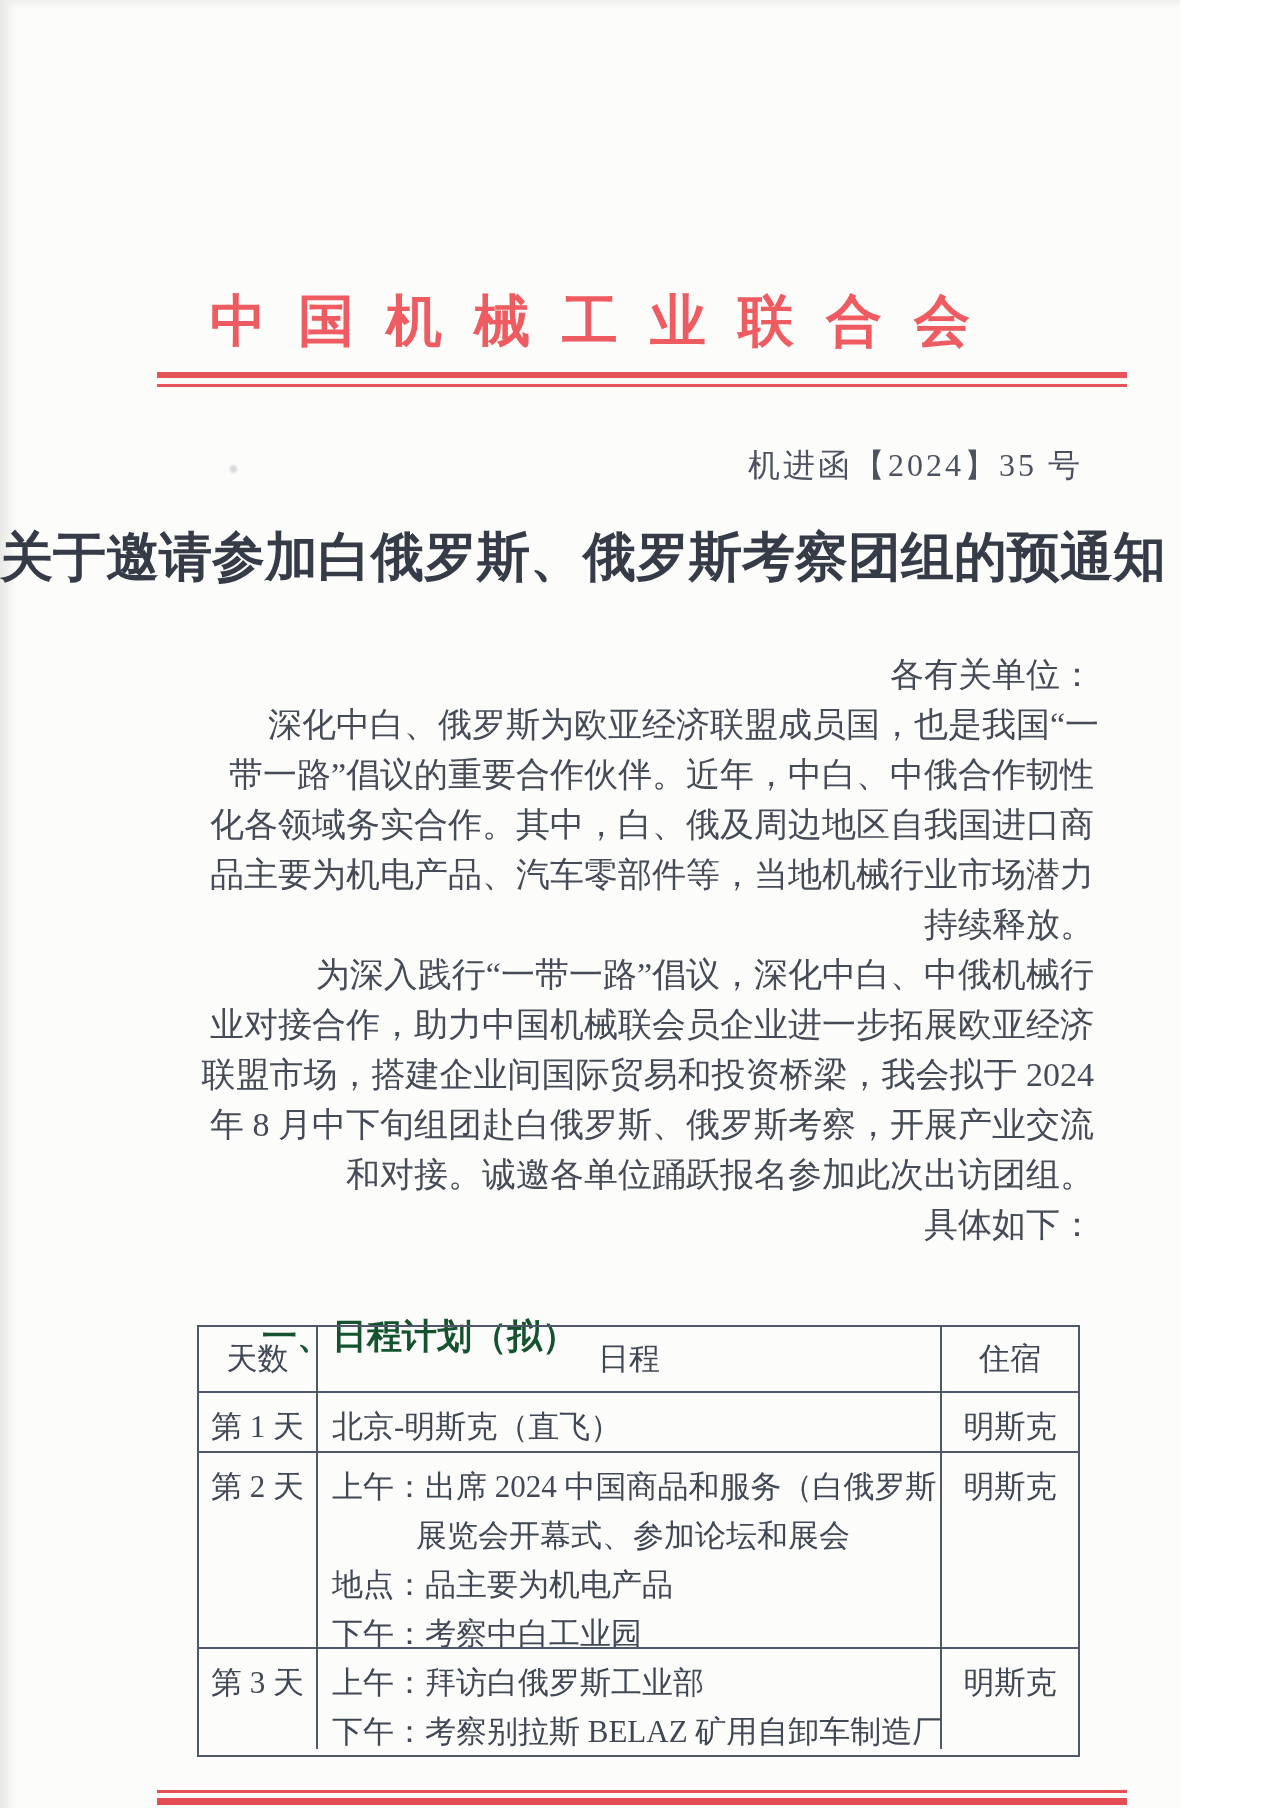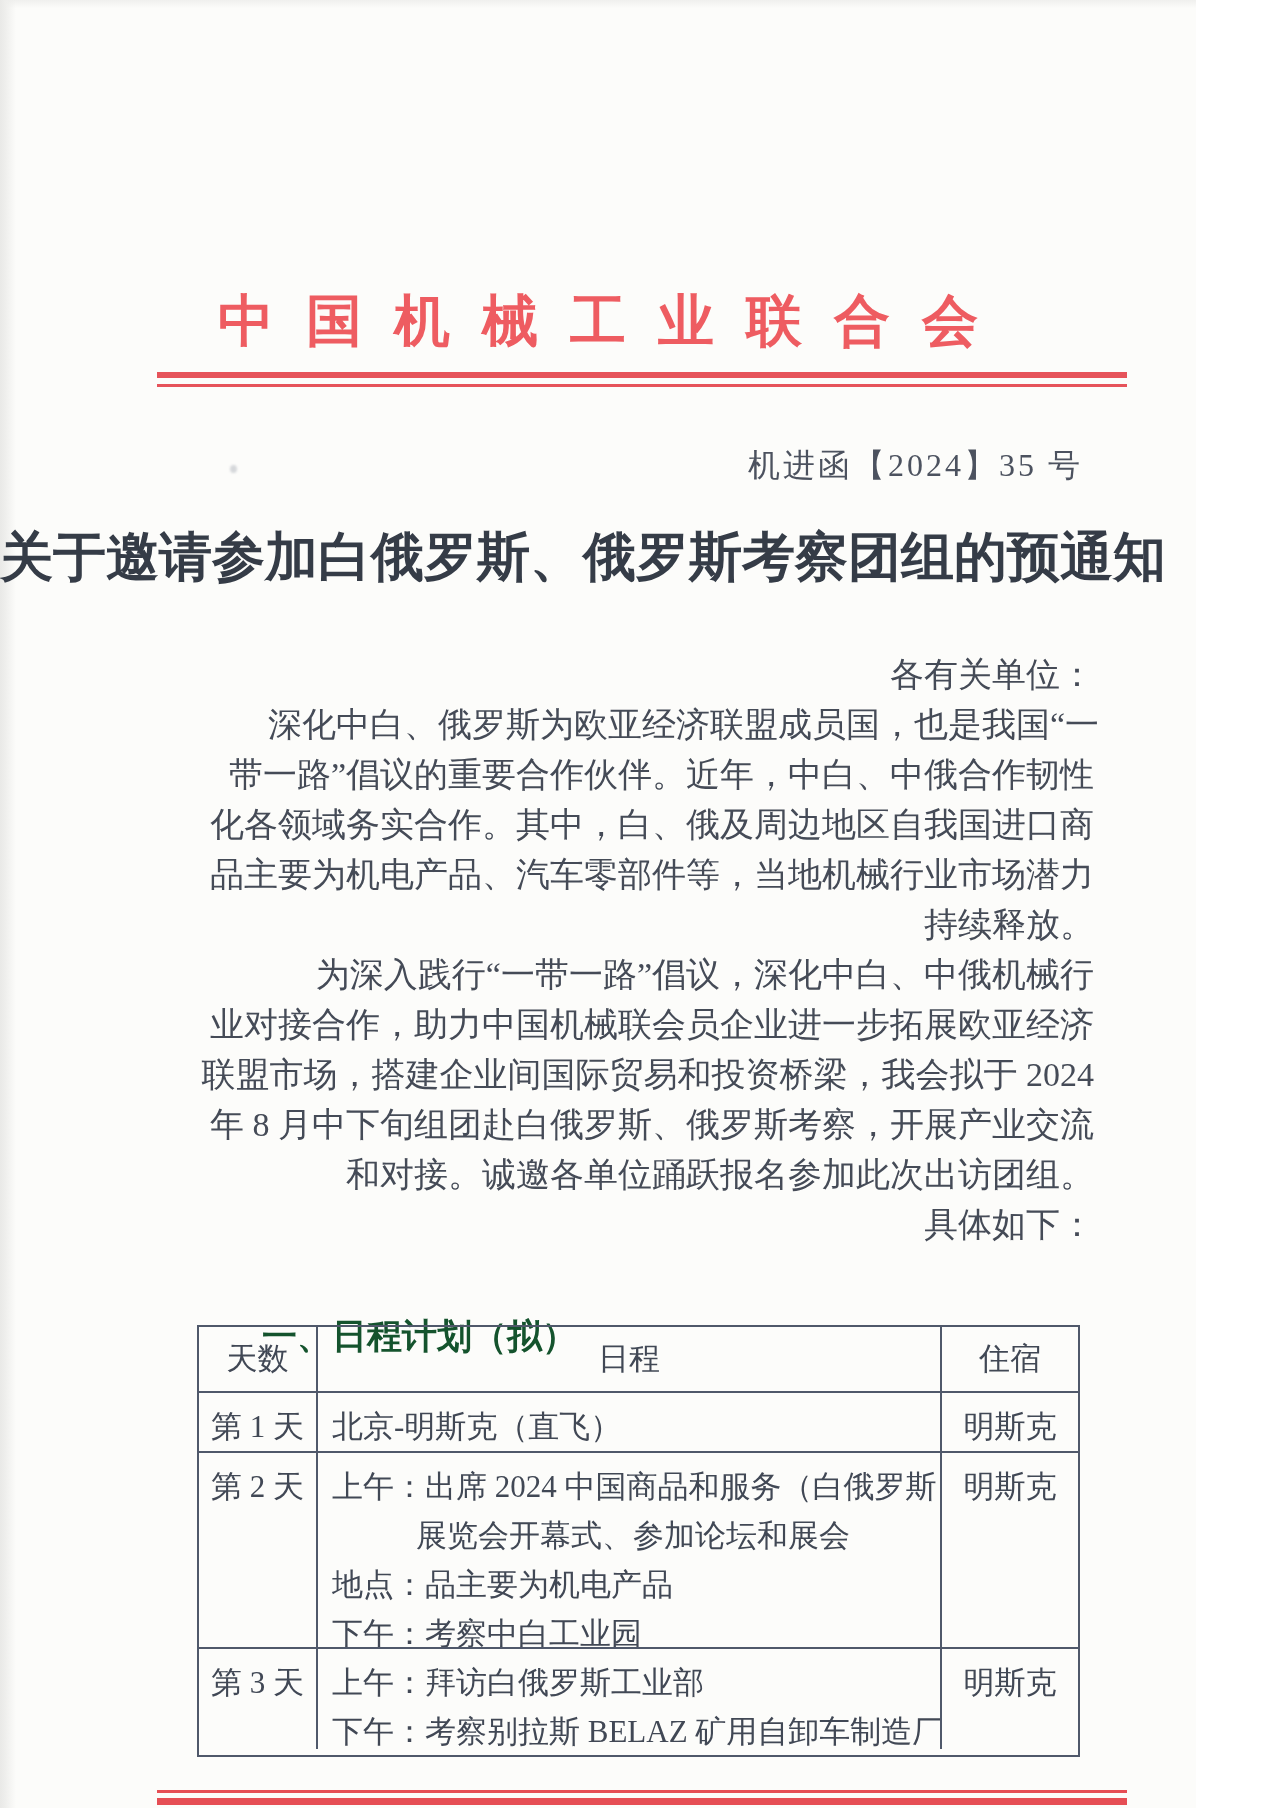--- a/index.html
+++ b/index.html
@@ -3,21 +3,20 @@
 <meta charset="utf-8">
 <style>
   html,body{margin:0;padding:0;background:#ffffff;}
   .page{
     position:relative;
     width:1180px;height:1808px;
     background:#fcfcfa;
     overflow:hidden;
     font-family:"Liberation Serif","DejaVu Serif",serif;
     color:#474d59;
-    padding-left:16px;
   }
   .edge{
     position:absolute;inset:0;pointer-events:none;
     background:
       linear-gradient(to right,#e9e9e7 0,#eeeeec 5px,rgba(238,238,236,0) 16px),
       linear-gradient(to bottom,#f0f0ee 0,rgba(240,240,238,0) 8px);
   }
   .org-title{
     position:absolute;top:288px;left:0;width:100%;
     text-align:center;

